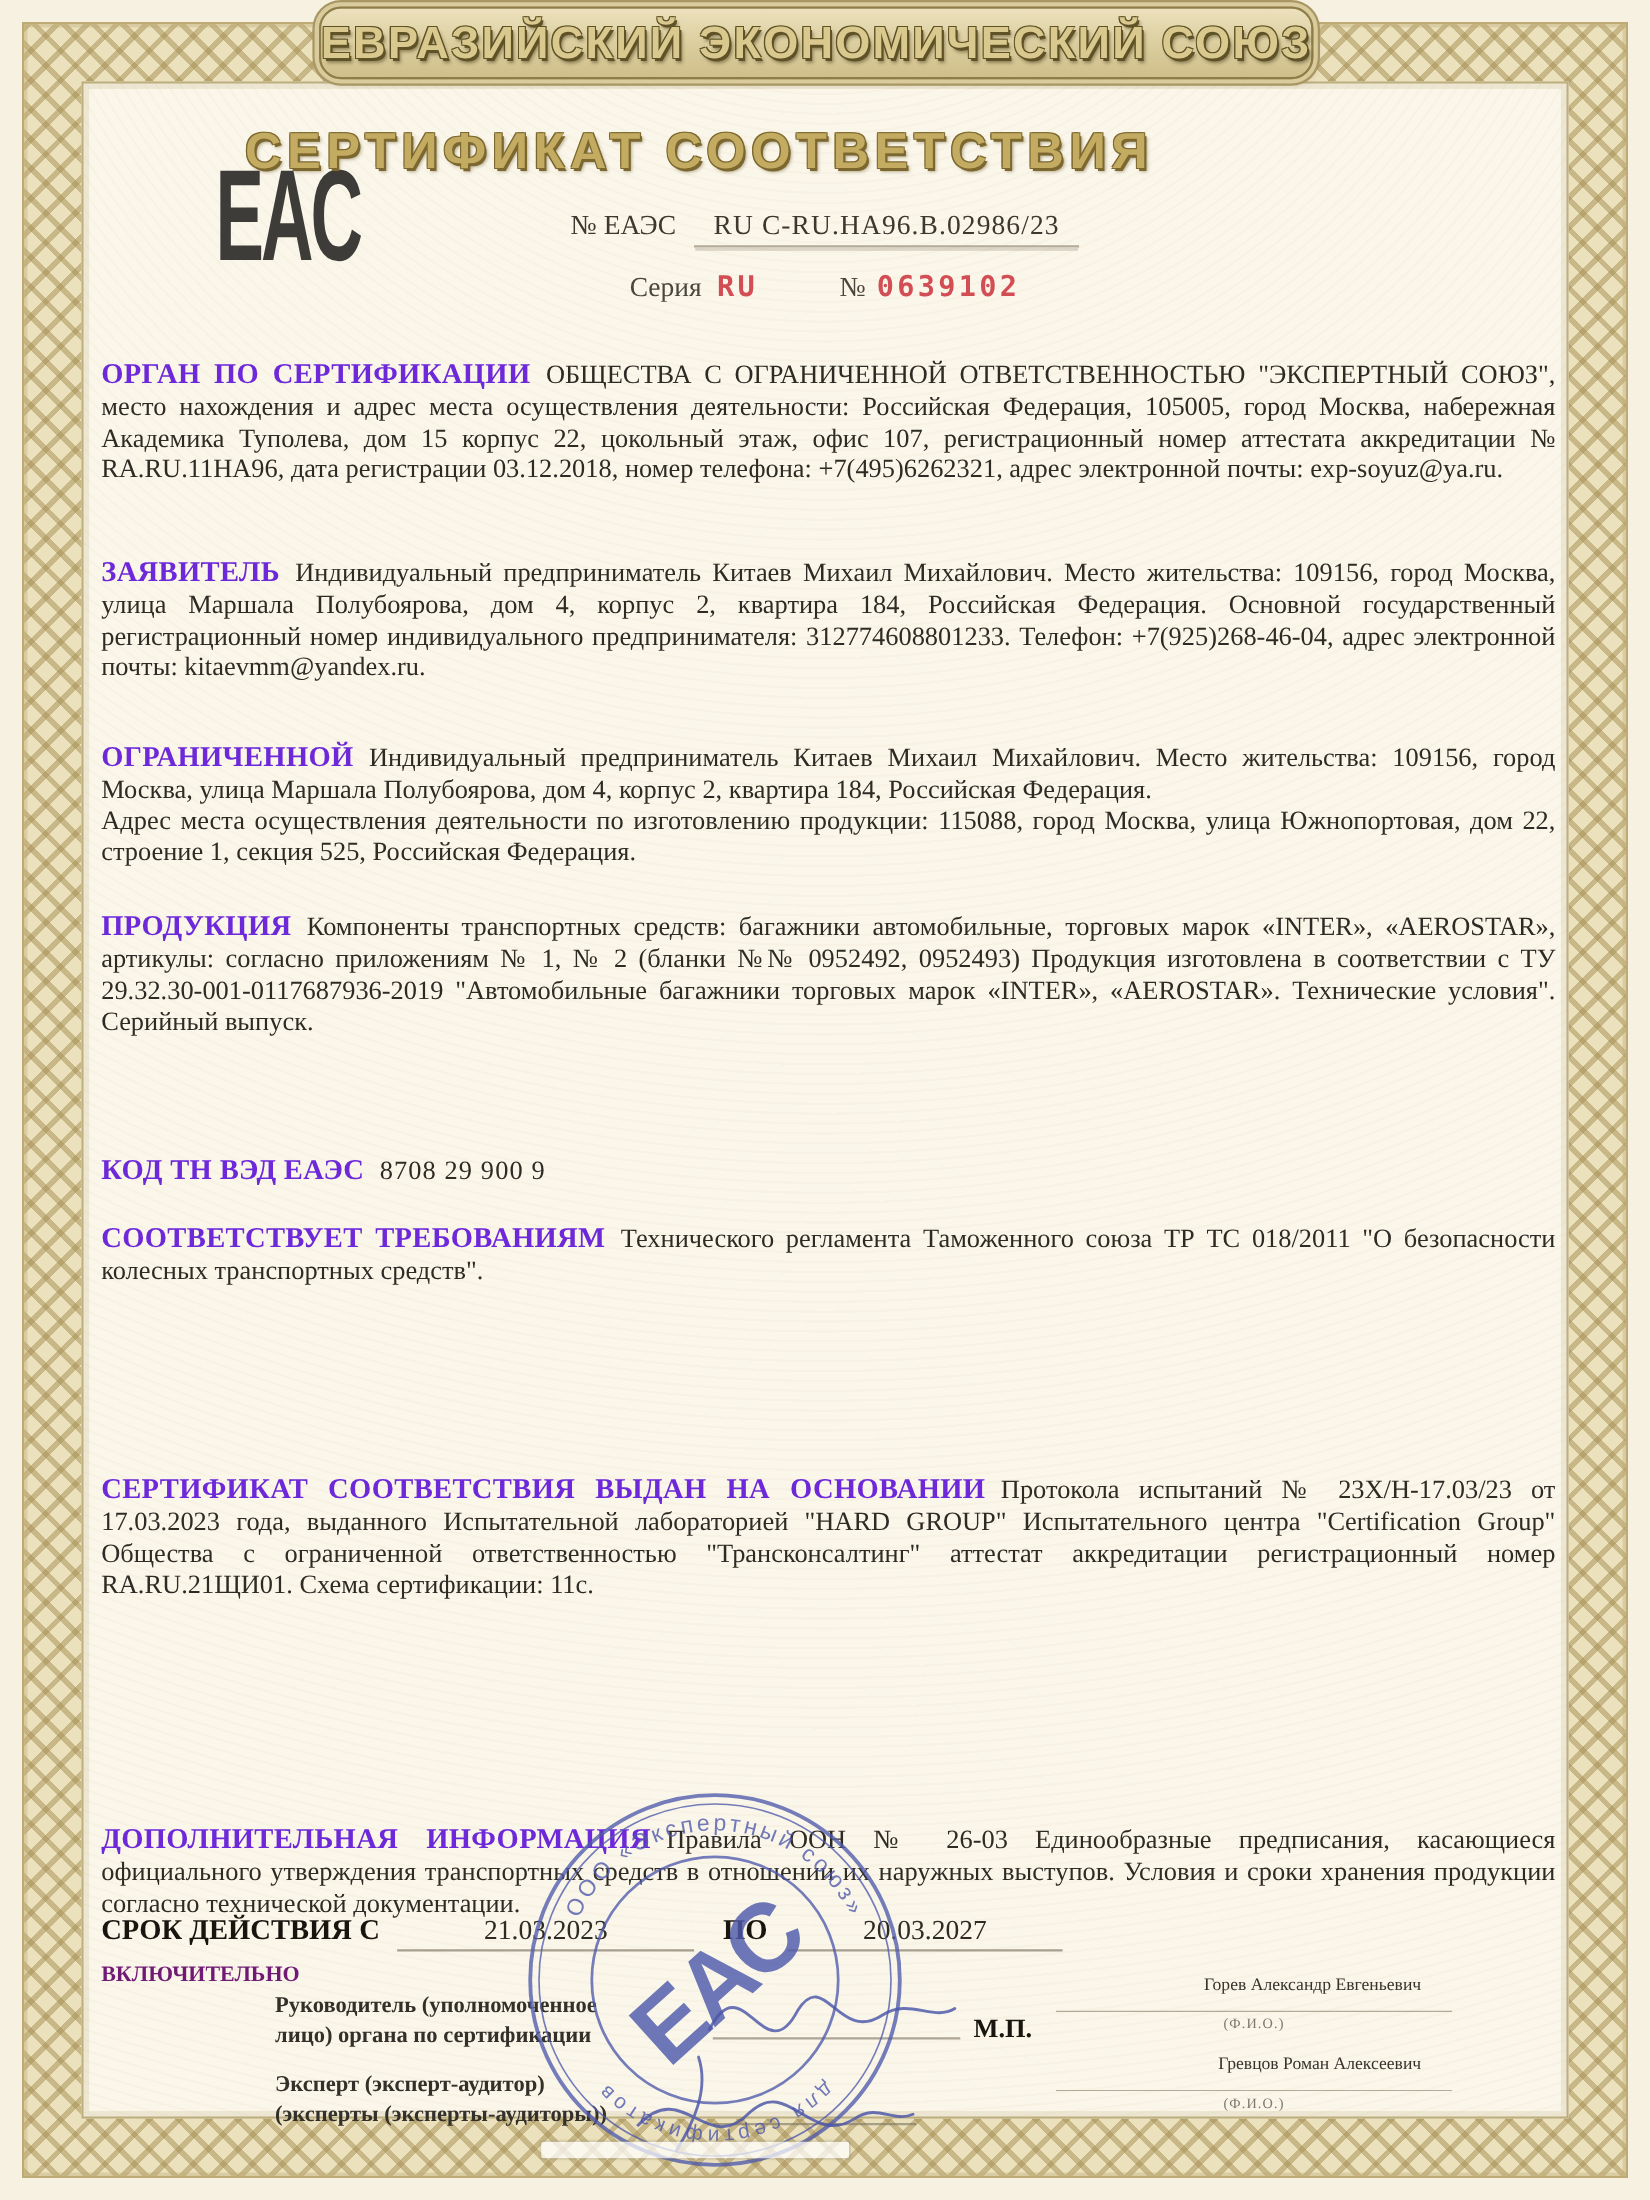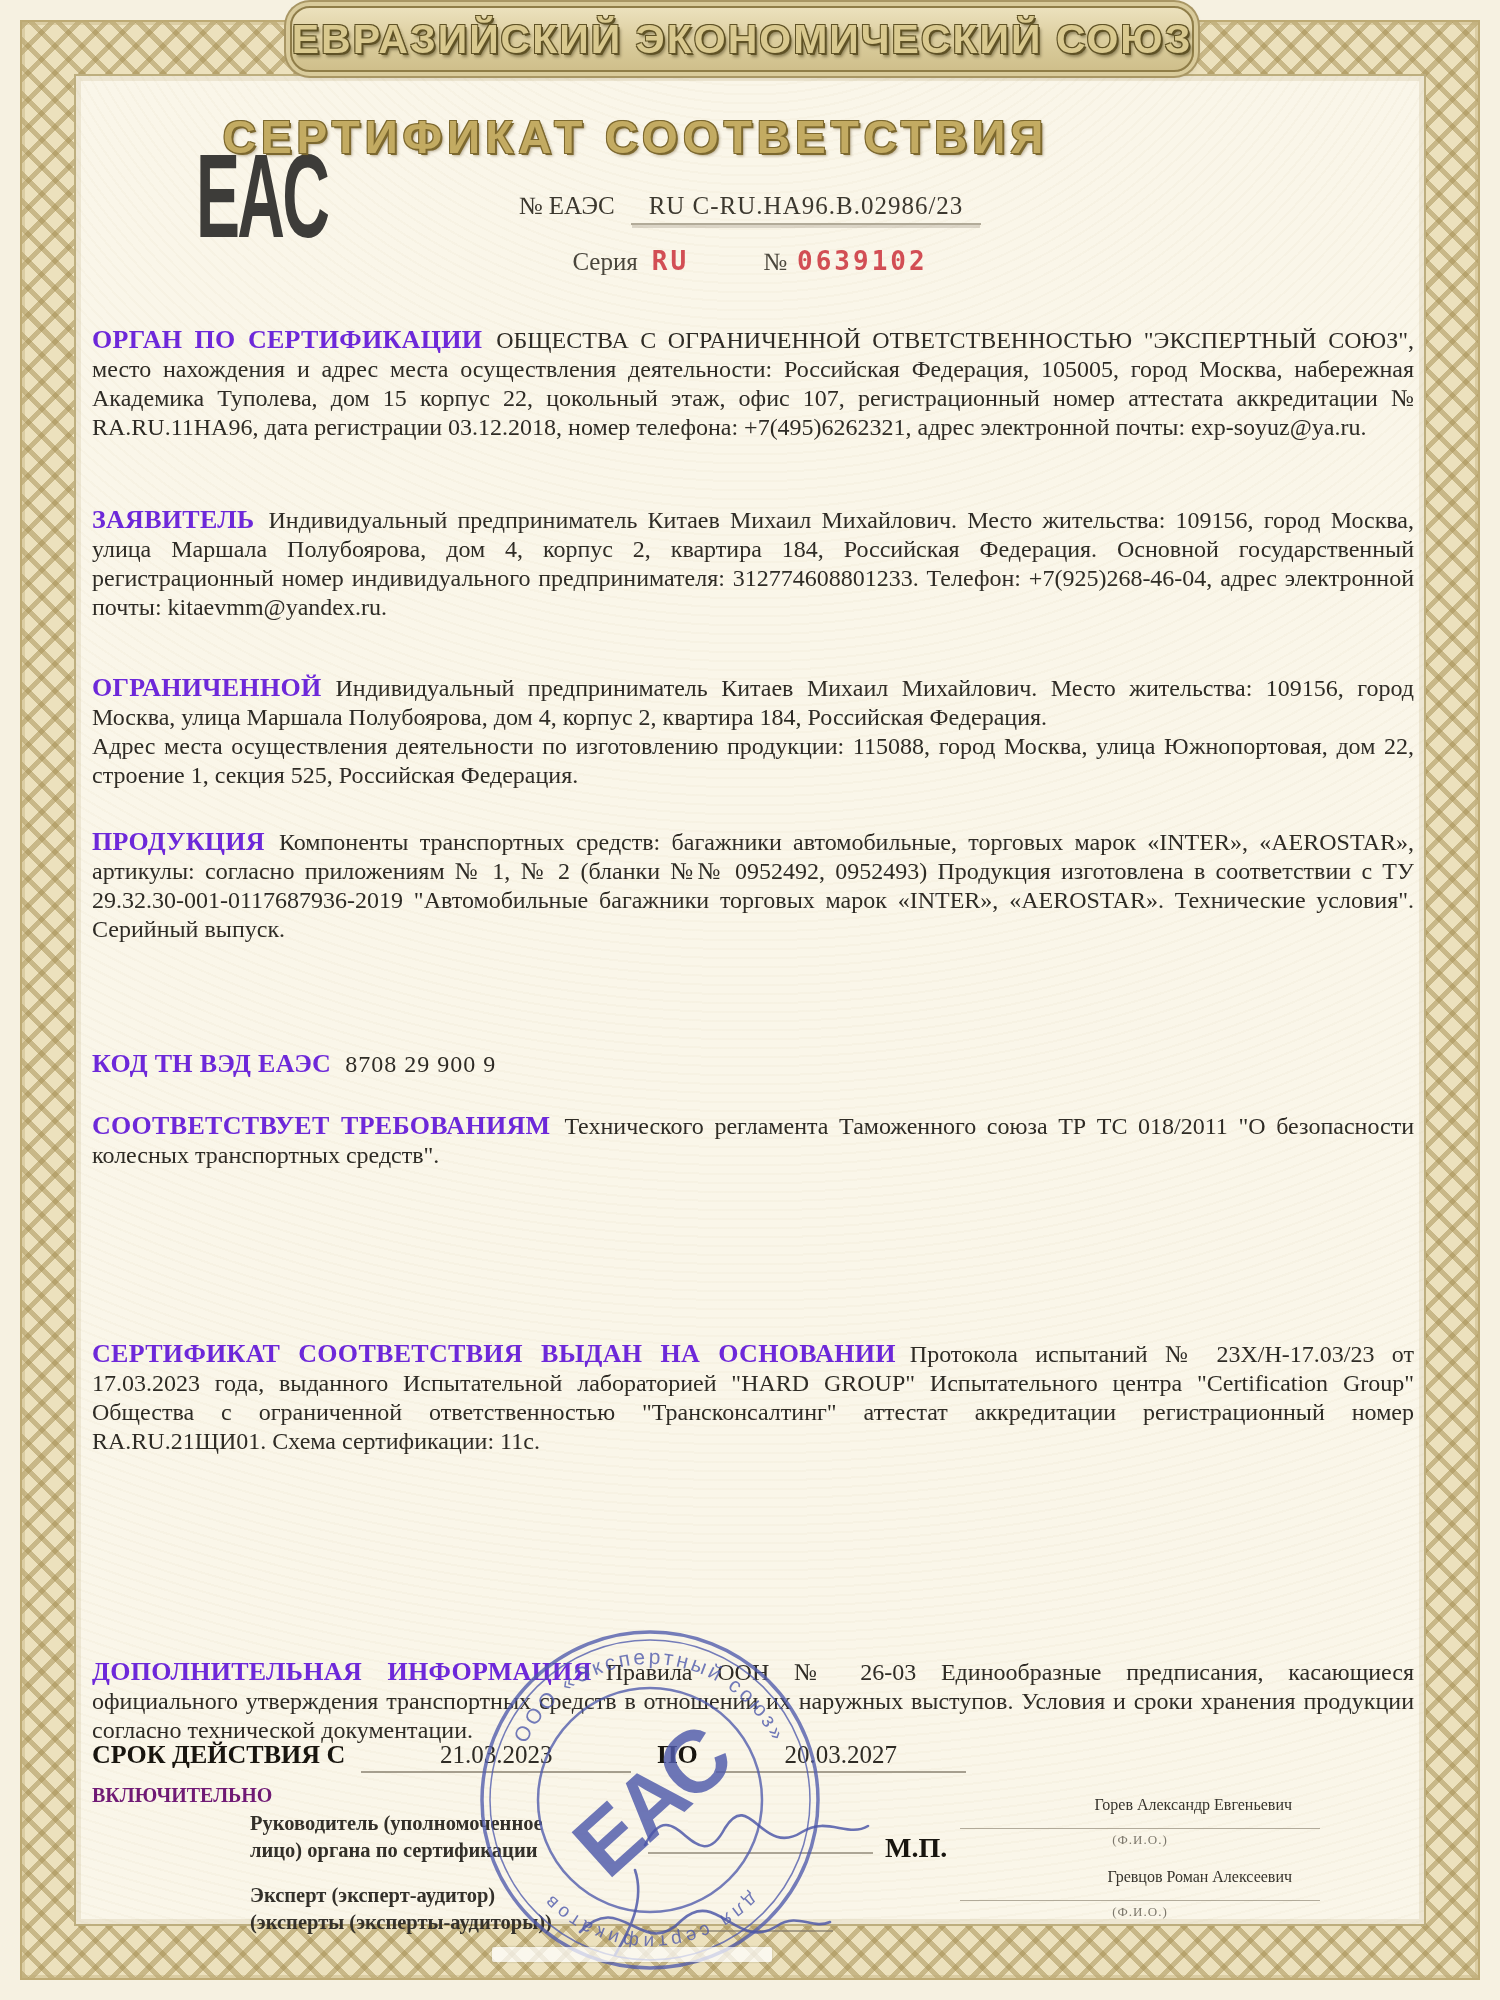--- a/index.html
+++ b/index.html
@@ -88,21 +88,21 @@
   
   .sig-label{
     position:absolute;left:250px;width:400px;font-weight:bold;font-size:20.5px;
     line-height:1.32;color:#33302a;white-space:pre-line;
   }
   .sig-label.head{top:1810px;}
   .sig-label.expert{top:1882px;}
   .sig-line{position:absolute;border-top:2px solid rgba(130,122,104,.65);}
   .sig-line.head{left:648px;top:1852px;width:225px;}
   .sig-line.expert{left:648px;top:1930px;width:185px;}
-  .mp-label{position:absolute;left:885px;top:1832px;font-weight:bold;font-size:28px;color:#18150f;}
+  .mp-label{position:absolute;left:885px;top:1832px;font-weight:bold;font-size:24px;color:#18150f;}
   .sig-name{position:absolute;left:932px;width:360px;text-align:right;font-size:16px;color:#36332c;}
   .sig-name.head{top:1796px;}
   .sig-name.expert{top:1868px;}
   .name-rule{position:absolute;left:960px;width:360px;border-top:1.5px solid rgba(130,122,104,.6);}
   .name-rule.head{top:1828px;}
   .name-rule.expert{top:1900px;}
   .fio{position:absolute;left:960px;width:360px;text-align:center;font-size:13px;letter-spacing:1px;color:#7d786c;}
   .fio.head{top:1832px;}
   .fio.expert{top:1904px;}
   

